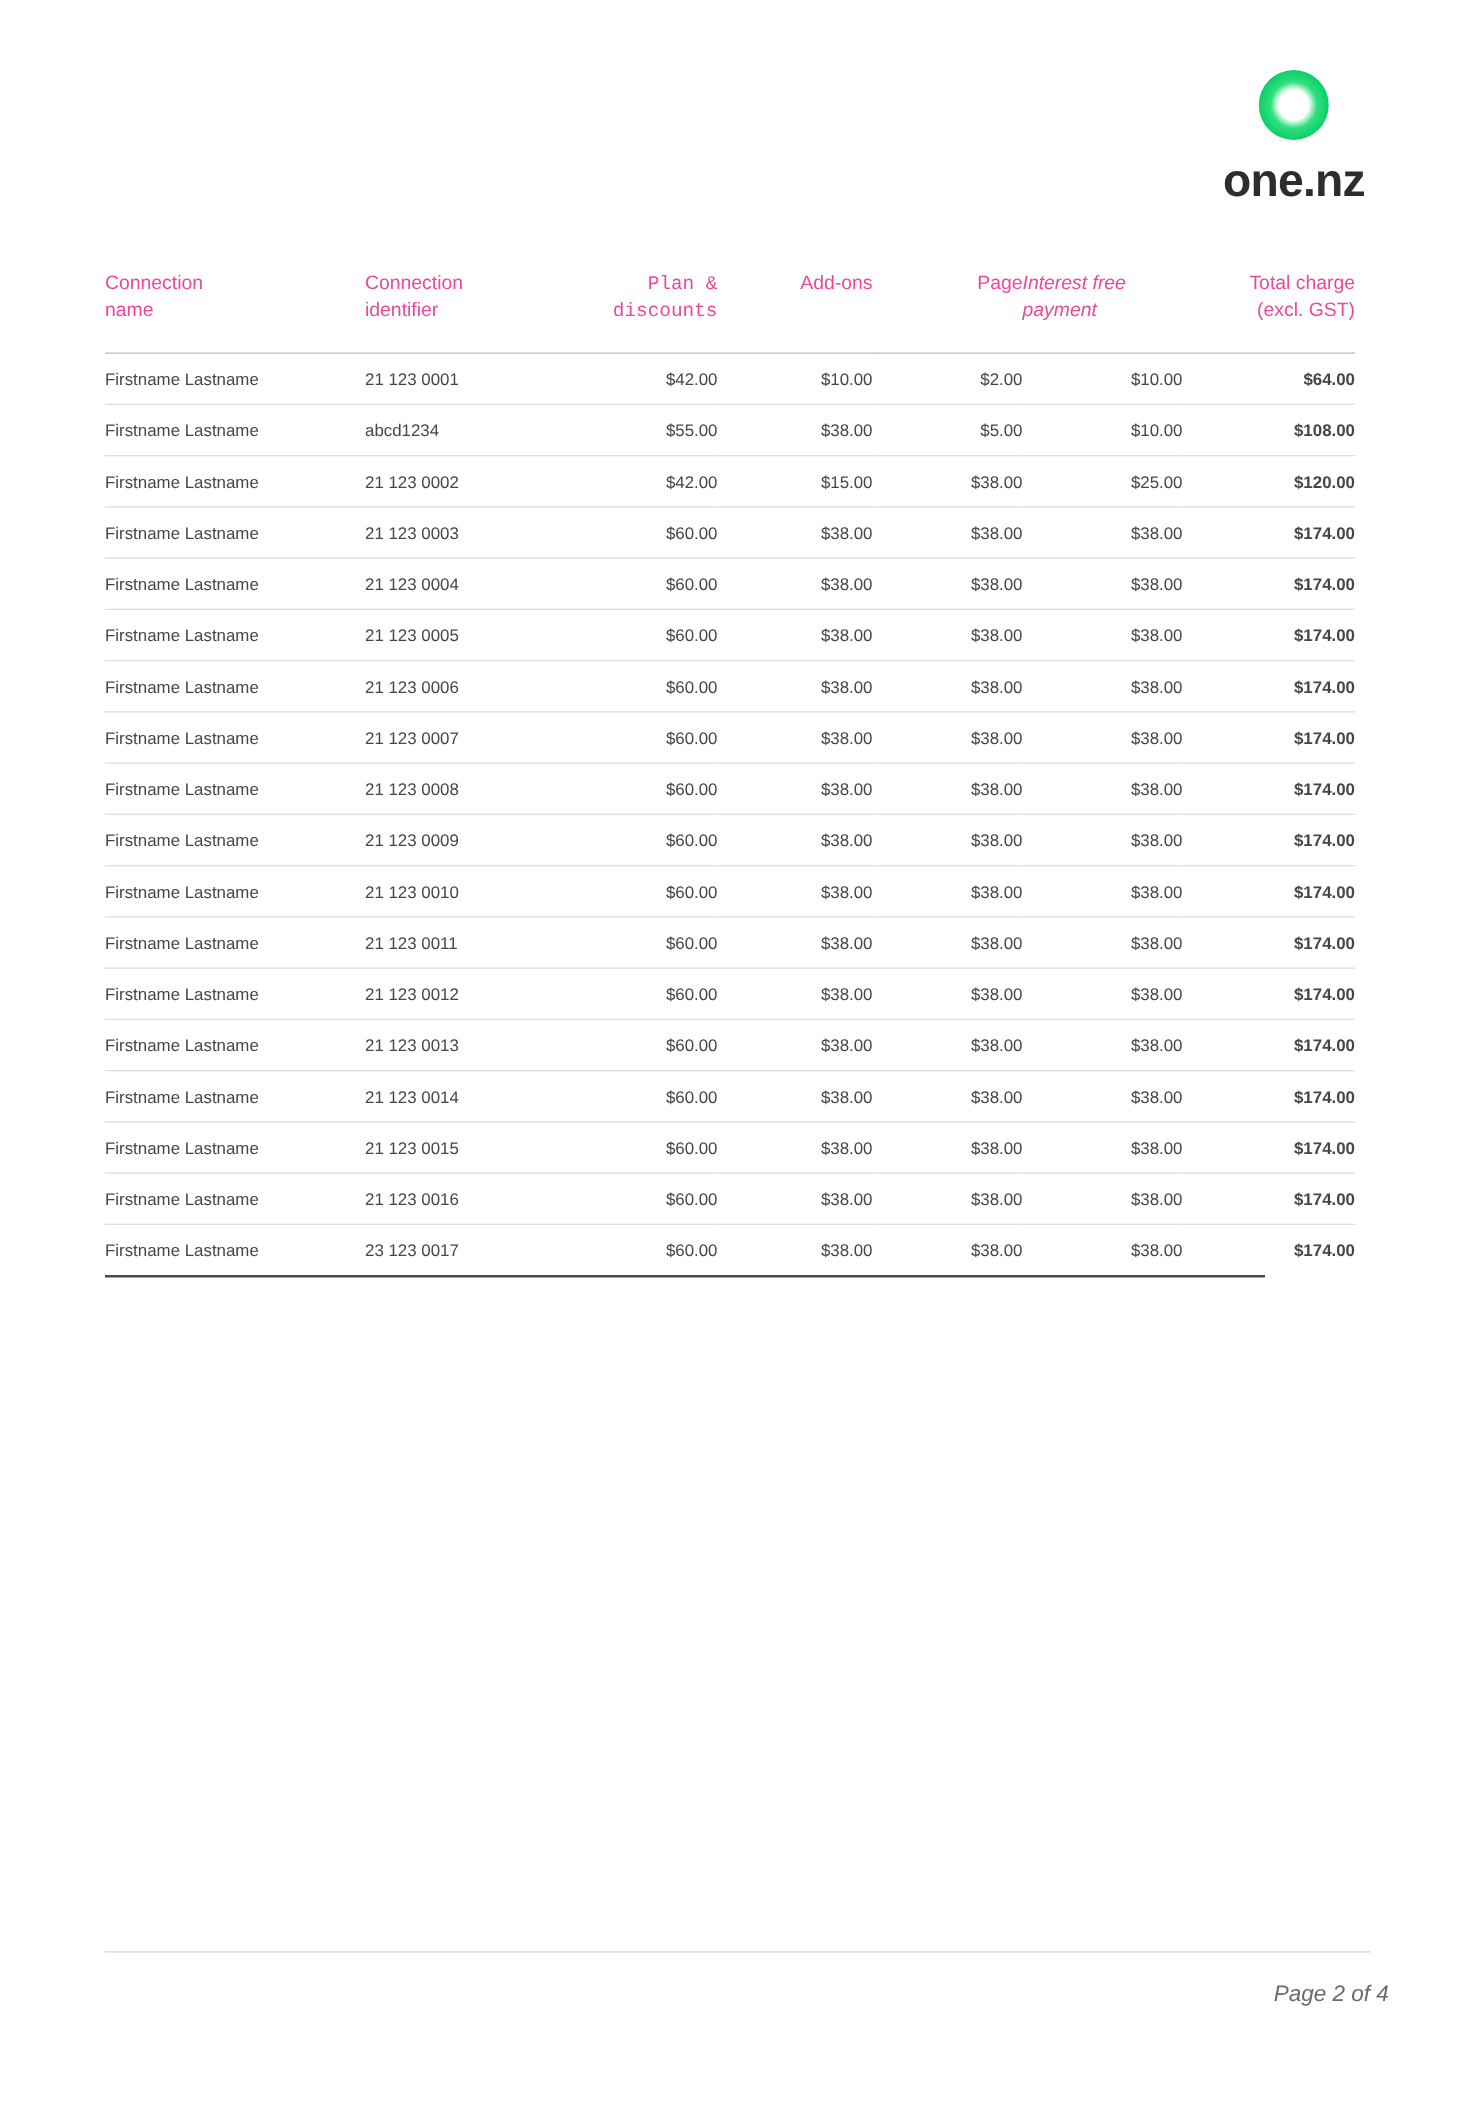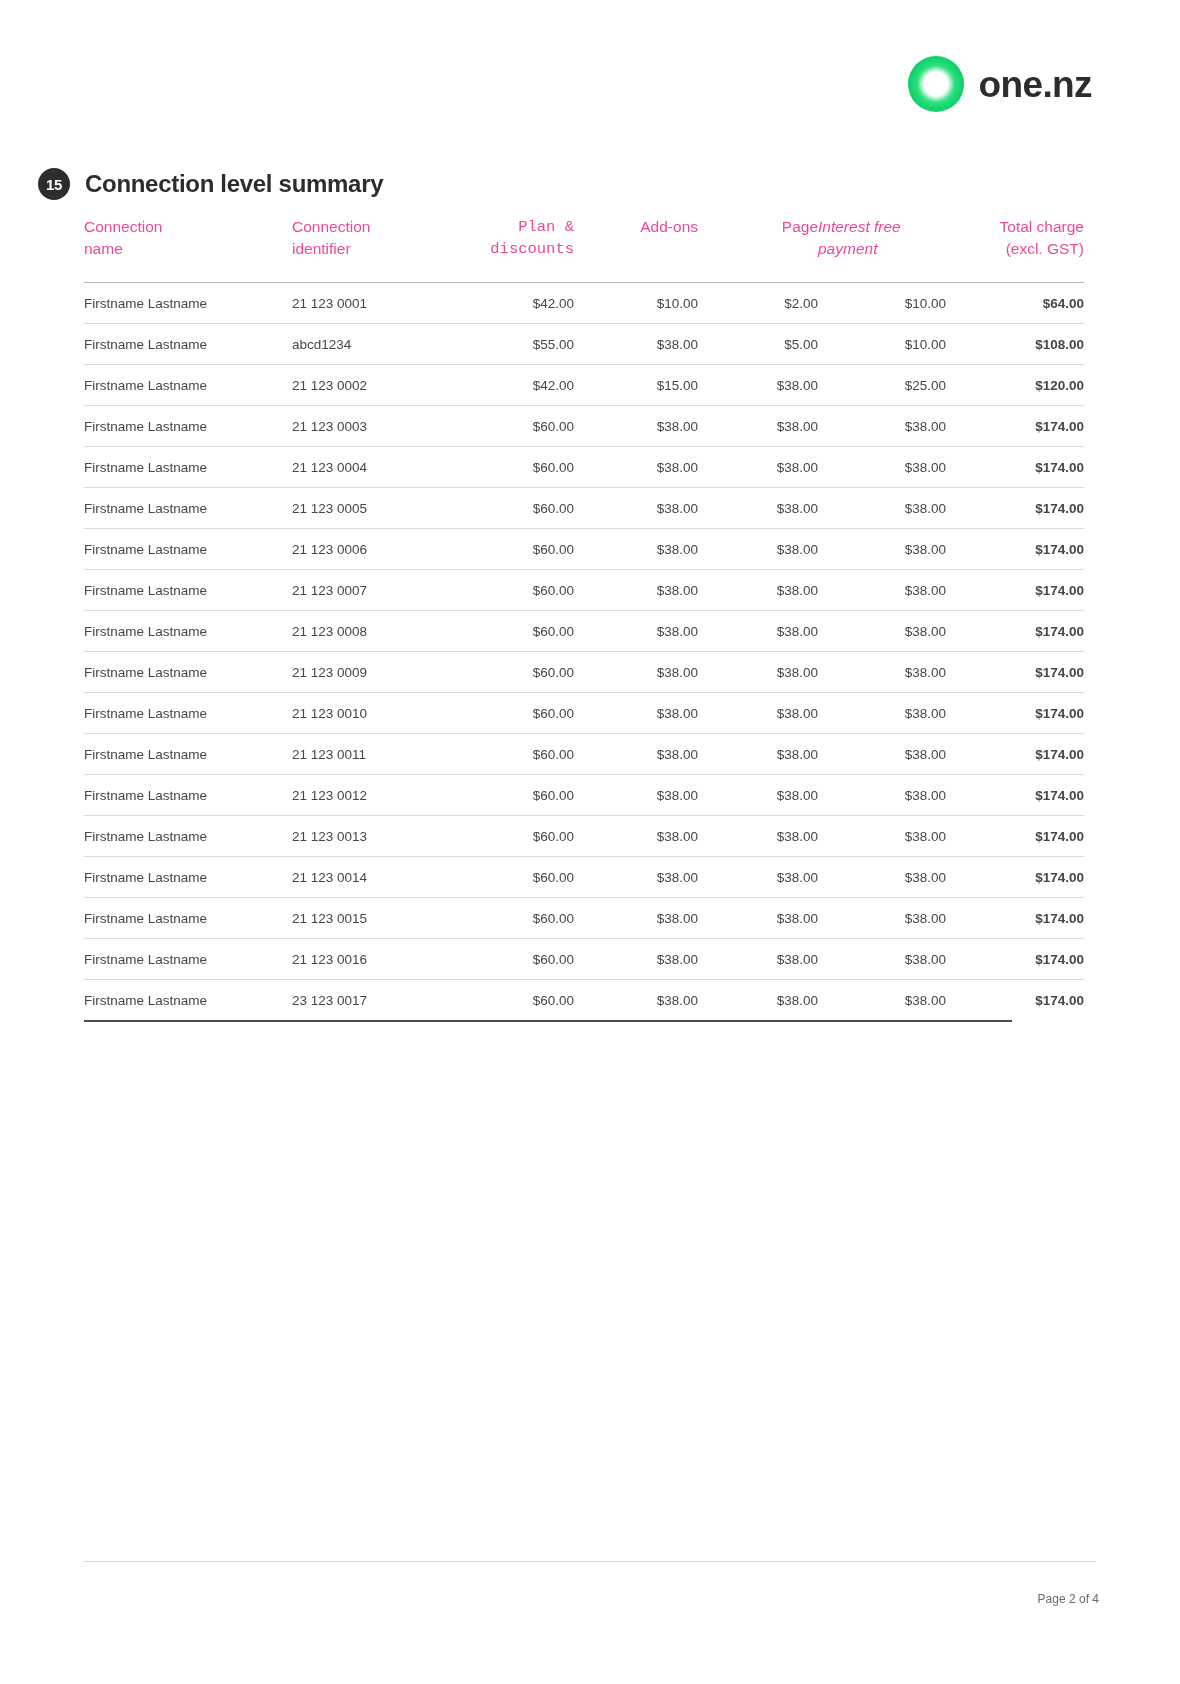--- a/index.html
+++ b/index.html
@@ -23,20 +23,21 @@
   }
 
   
   .brand {
     position: absolute;
     top: 56px;
     right: 88px;
     display: flex;
     align-items: center;
     gap: 14px;
+    flex-direction: column;
   }
   .brand-mark {
     width: 56px;
     height: 56px;
     border-radius: 50%;
     background: radial-gradient(circle at 50% 50%, #ffffff 0%, #ffffff 30%, #2ee07e 47%, #0fd06a 68%, #16c96d 100%);
     flex: 0 0 auto;
   }
   .brand-name {
     font-size: 37px;
@@ -169,40 +170,37 @@
   
   .footer-rule {
     position: absolute;
     left: 84px;
     right: 84px;
     bottom: 122px;
     border-top: 1px solid #d4d4d4;
   }
   .footer-text {
     position: absolute;
-    right: 81px;
+    right: 69px;
     bottom: 78px;
-    font-size: 12px;
+    font-size: 18px;
     color: #6a6a6e;
+    font-style: italic;
   }
 </style>
 </head>
 <body>
 
 <div class="page">
 
   <div class="brand">
     <div class="brand-mark"></div>
     <div class="brand-name">one.nz</div>
   </div>
 
-  <div class="section-head">
-    <div class="step-badge">15</div>
-    <div class="section-title">Connection level summary</div>
-  </div>
 
   <div class="table-wrap">
     <table class="summary">
       <thead>
         <tr>
           <th class="c-name">
             <span>Connection</span><br>
             <span>name</span>
           </th>
           <th class="c-identifier">

